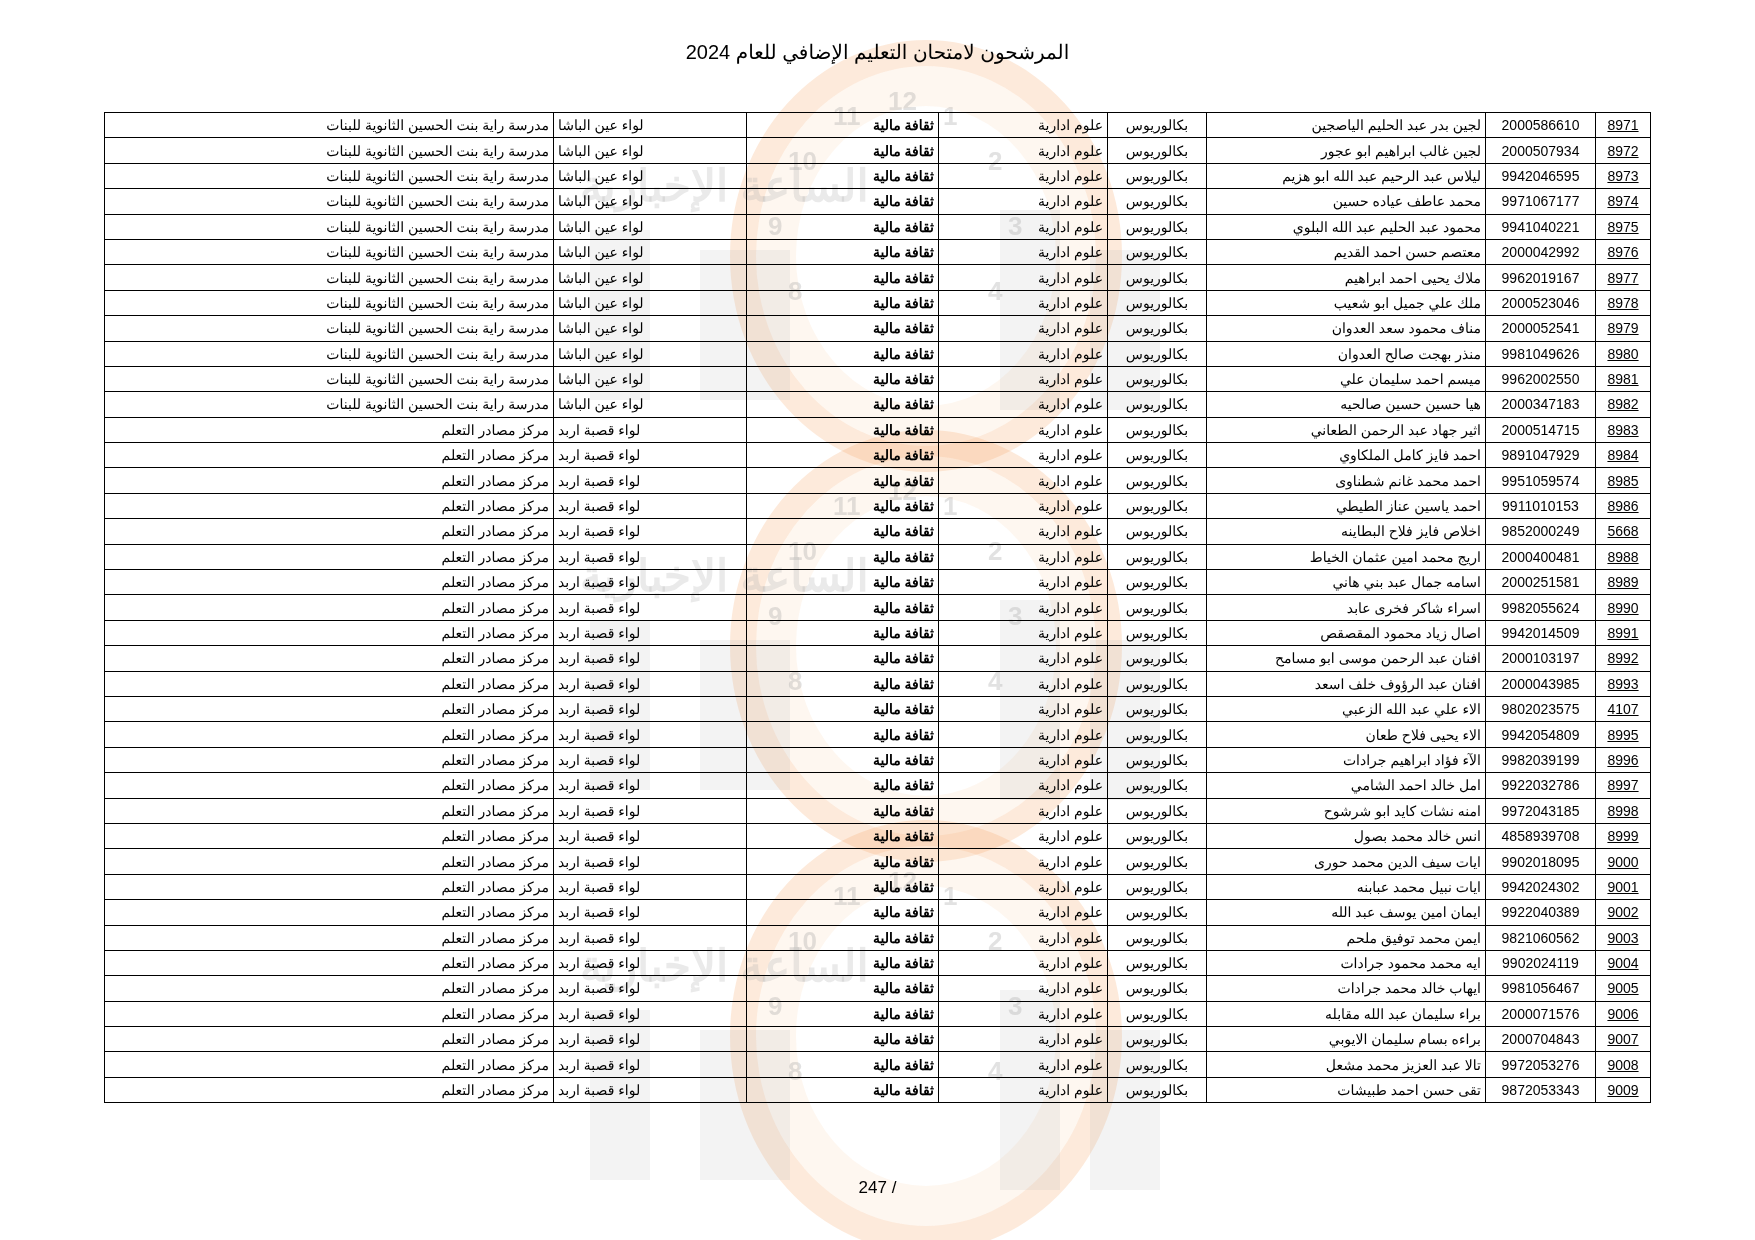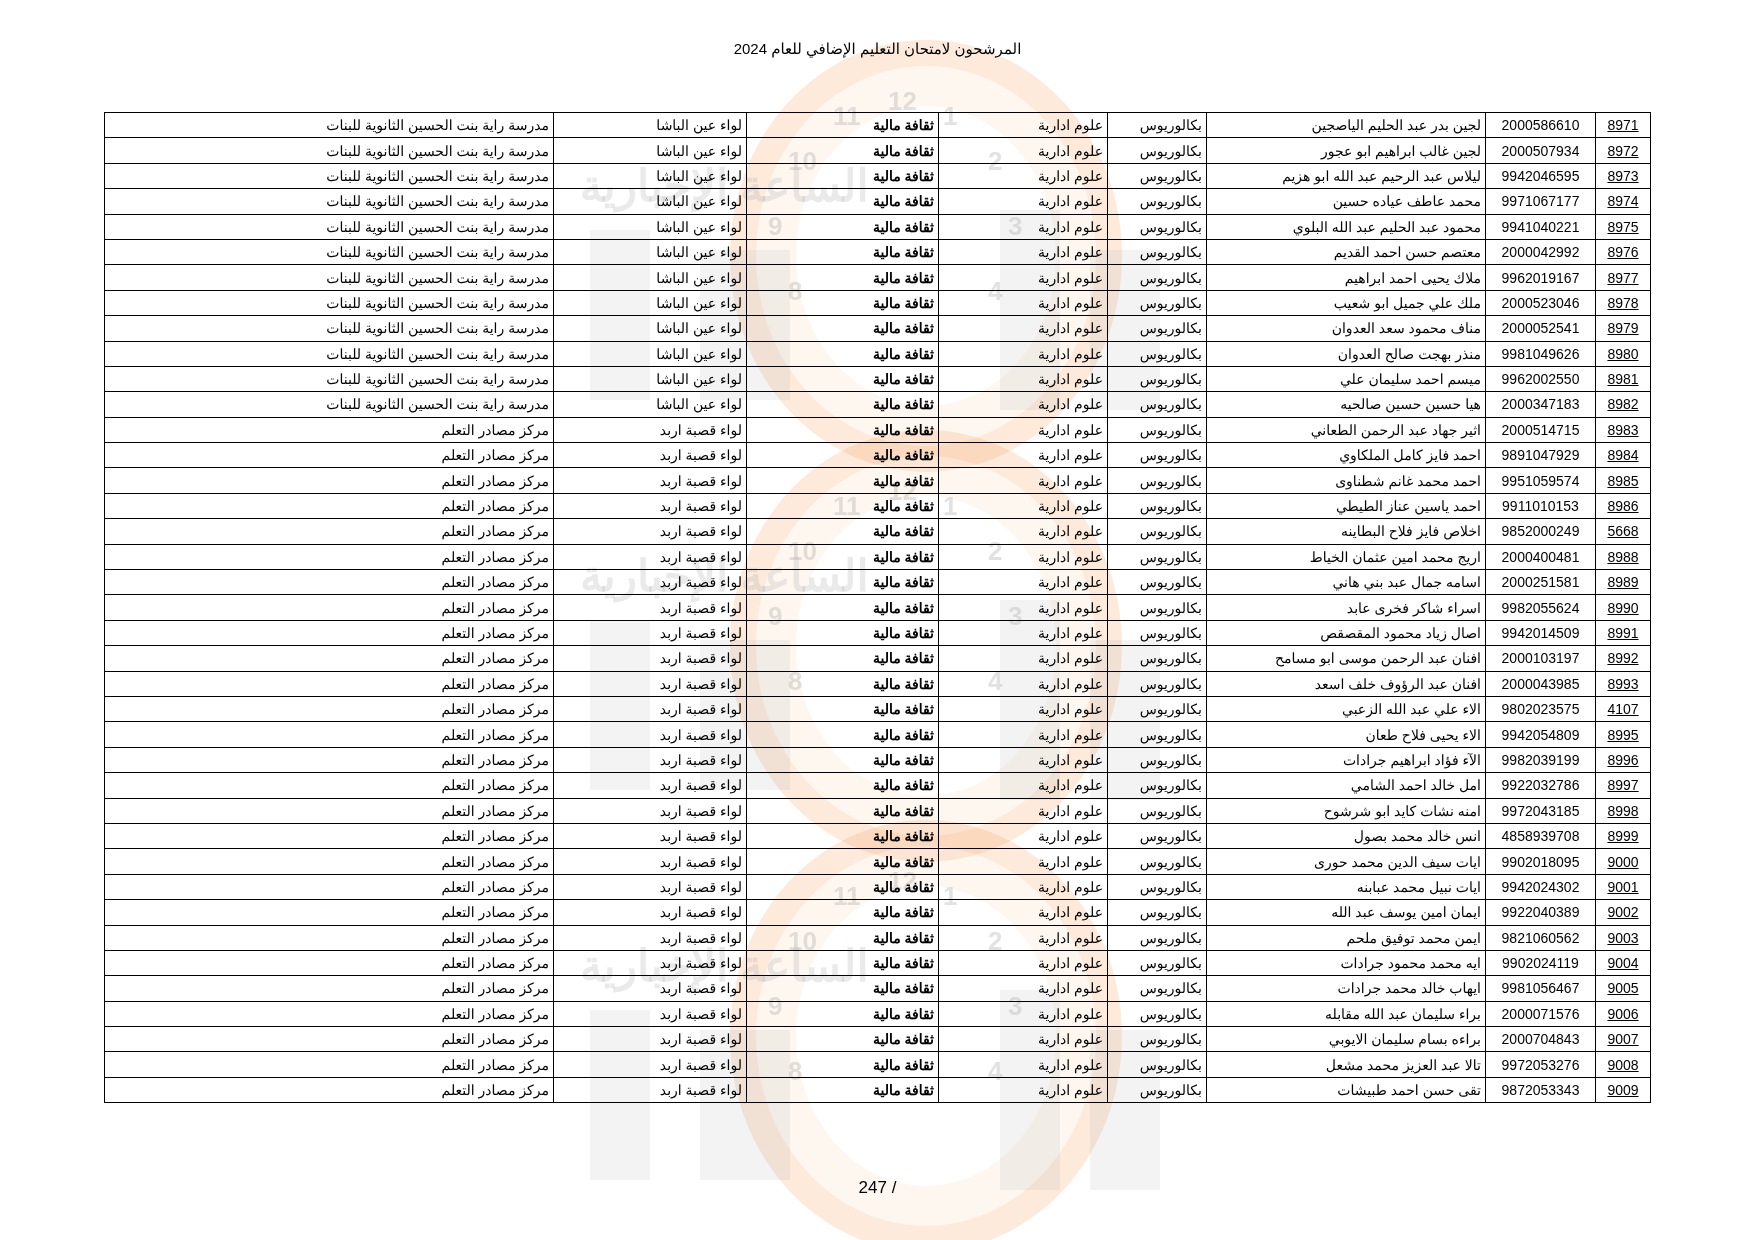--- a/index.html
+++ b/index.html
@@ -17,37 +17,37 @@
     position: absolute; color: rgba(150,150,150,0.28); font-size: 26px; font-weight: bold;
     font-family: "Liberation Sans", sans-serif;
   }
   .wm-block { position: absolute; background: rgba(180,180,180,0.16); }
   .wm-text {
     position: absolute; color: rgba(170,170,170,0.25); font-weight: bold; font-size: 44px;
     direction: rtl; white-space: nowrap;
   }
   .title {
     position: absolute; top: 40px; left: 0; width: 1755px; text-align: center;
-    font-size: 15px; direction: rtl; z-index: 2;
+    font-size: 20px; direction: rtl; z-index: 2;
   }
   table.roster {
     position: absolute; top: 112px; left: 104px; width: 1547px;
     border-collapse: collapse; direction: rtl; table-layout: fixed; z-index: 2;
   }
   table.roster td {
     border: 1.4px solid #000; height: 24.4px; padding: 0 4px; font-size: 14px;
     white-space: nowrap; overflow: hidden; background: transparent; line-height: 24px;
   }
   td.c-seq { width: 46px; text-align: center; font-family: "Liberation Sans Narrow", "Liberation Sans", sans-serif; font-size: 15px; text-decoration: underline; }
   td.c-id { width: 101px; text-align: center; font-size: 15px; }
   td.c-name { width: 270px; text-align: right; }
-  td.c-degree { width: 90px; text-align: right; }
+  td.c-degree { width: 90px; text-align: center; }
   td.c-major { width: 160px; text-align: right; }
   td.c-subject { width: 183px; text-align: right; font-weight: bold; }
-  td.c-district { width: 184px; text-align: right; }
+  td.c-district { width: 184px; text-align: left; }
   td.c-center { text-align: right; }
   .page-num {
     position: absolute; top: 1178px; left: 0; width: 1755px; text-align: center; font-size: 17px; z-index: 2;
   }
 </style>
 </head>
 <body>
 
 <div class="watermark" id="wm-root">
     <div class="wm-ring" style="left: 730px; top: 40px; width: 340px; height: 380px;"></div>

